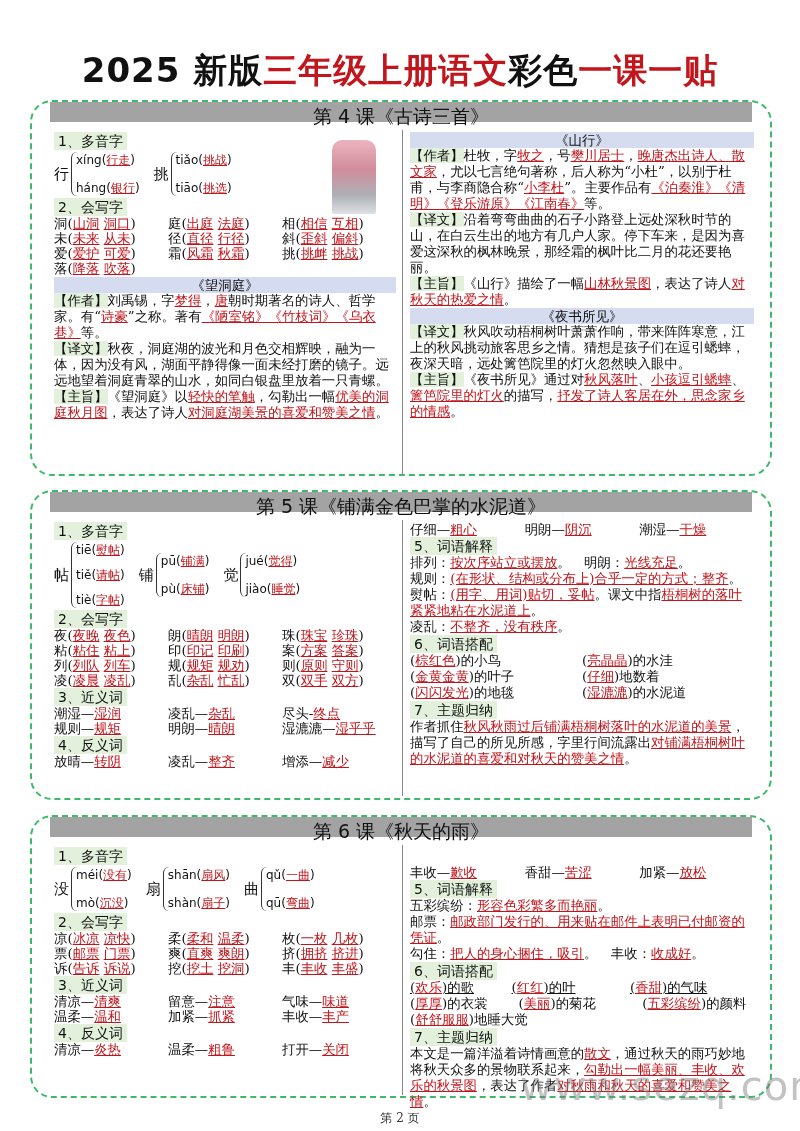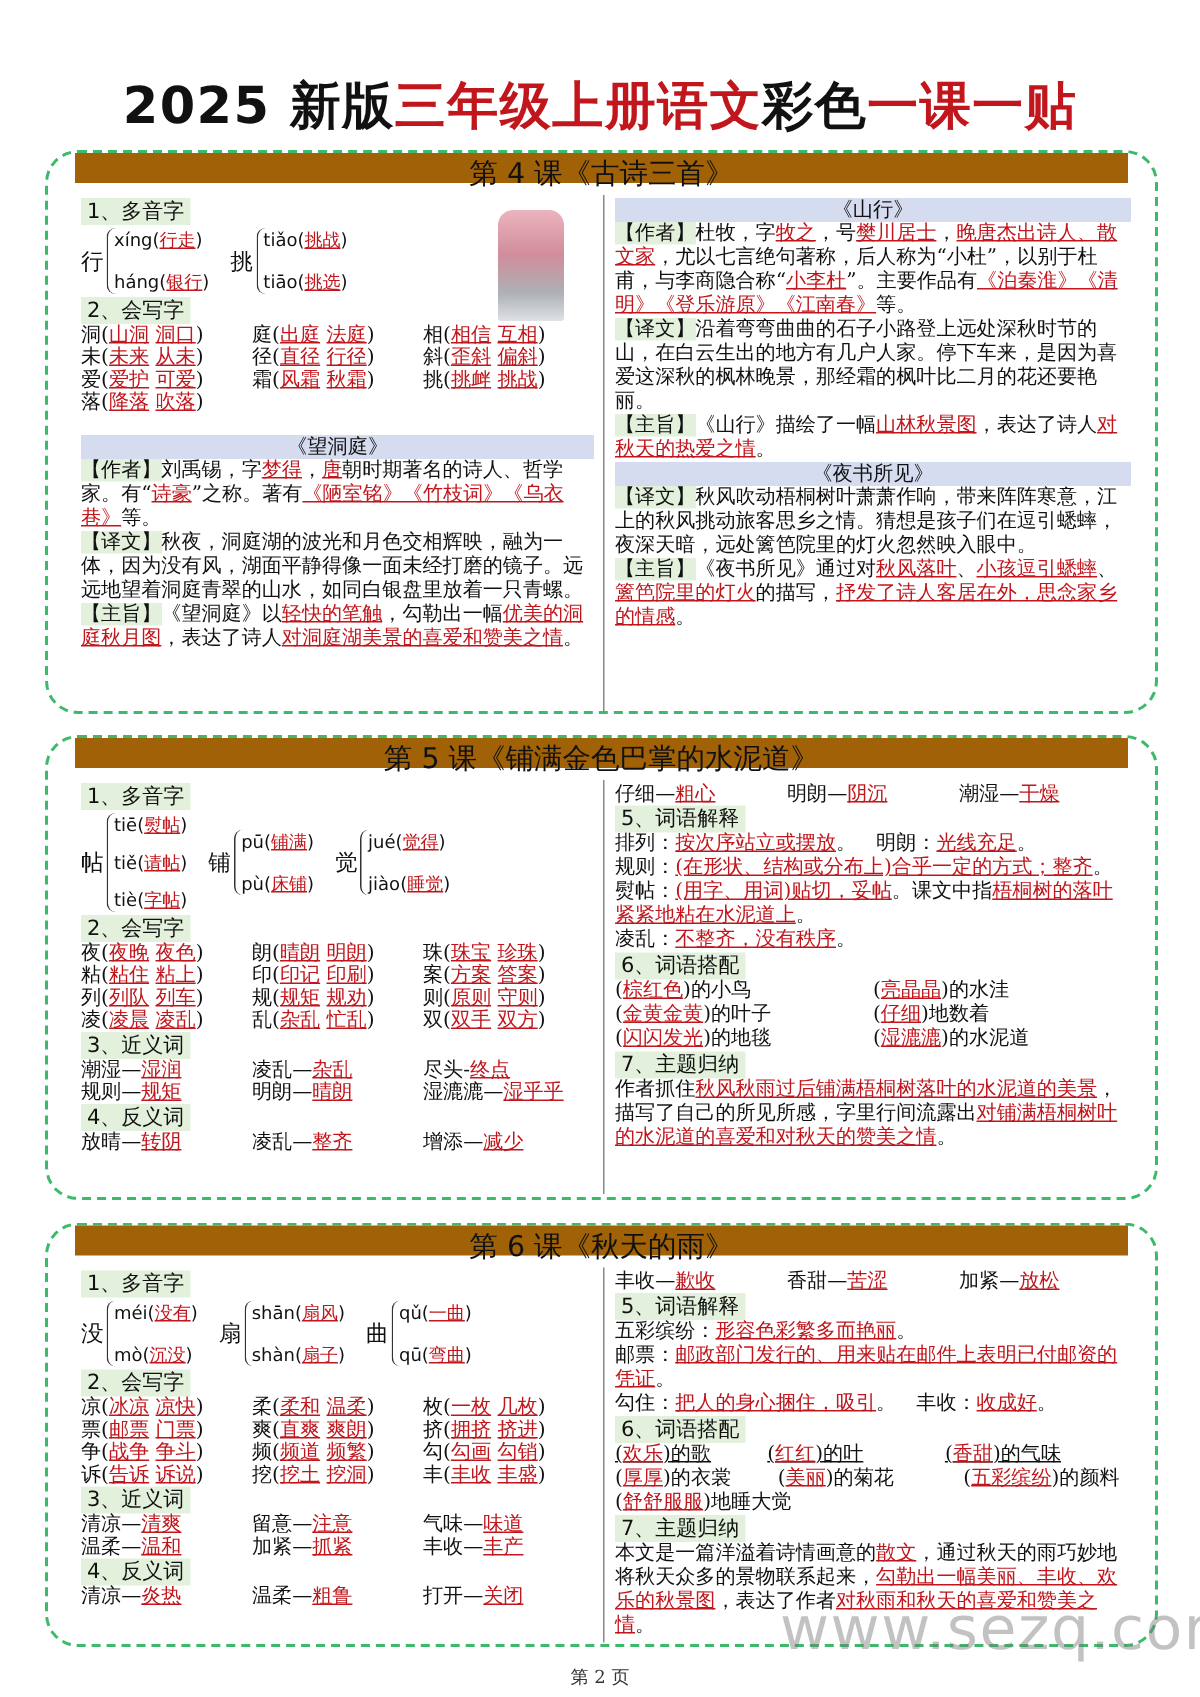--- a/index.html
+++ b/index.html
@@ -1,20 +1,20 @@
 <!DOCTYPE html>
 <html><head>
 <meta charset="utf-8">
 <style>
   * { box-sizing: border-box; margin: 0; padding: 0; }
   body { width: 800px; height: 1131px; background: #fff; font-family: "DejaVu Serif", serif; color: #111; position: relative; overflow: hidden; }
   .main-title { position: absolute; top: 48px; left: 0; width: 800px; text-align: center; font-family: "DejaVu Sans", sans-serif; font-weight: bold; font-size: 34px; letter-spacing: 1px; }
   .main-title .red { color: #c0161c; }
   .lesson { position: absolute; left: 30px; width: 742px; border: 2px dashed #3cba6a; border-radius: 22px; }
-  .lesson-header { position: absolute; left: 18px; right: 18px; top: 0; height: 20px; background: #a16207; text-align: center; font-size: 19px; line-height: 28px; font-family: "DejaVu Sans", sans-serif; }
+  .lesson-header { position: absolute; left: 18px; right: 18px; top: 0; height: 20px; background: #a3a3a3; text-align: center; font-size: 19px; line-height: 28px; font-family: "DejaVu Sans", sans-serif; }
   .col { position: absolute; font-size: 13.4px; line-height: 16px; }
   .col.left { left: 22px; width: 342px; }
   .col.right { left: 378px; width: 344px; }
   .divider { position: absolute; left: 370px; width: 1px; background: #888; }
   .sec { display: inline-block; background: #e3f1dc; padding: 0 4px; font-size: 14px; line-height: 18px; font-family: "DejaVu Sans", sans-serif; }
   .poem-title { background: #d6dcef; text-align: center; font-size: 13.5px; line-height: 16px; }
   .tag { background: #e3f1dc; }
   .r { color: #c0161c; text-decoration: underline; text-decoration-color: #c0161c; }
   .poly { display: flex; align-items: center; gap: 14px; margin: 2px 0; }
   .poly-item { display: flex; align-items: center; }
@@ -71,21 +71,21 @@
         </div>
         <div class="pair-row">
           <span><span>爱</span>(<span class="r">爱护</span> <span class="r">可爱</span>)</span>
           <span><span>霜</span>(<span class="r">风霜</span> <span class="r">秋霜</span>)</span>
           <span><span>挑</span>(<span class="r">挑衅</span> <span class="r">挑战</span>)</span>
         </div>
         <div class="pair-row">
           <span><span>落</span>(<span class="r">降落</span> <span class="r">吹落</span>)</span>
         </div>
       </div>
-    <div class="poem-title" style="margin-top:14px;">《望洞庭》</div>
+    <div class="poem-title" style="margin-top:1px;">《望洞庭》</div>
     <div id="l4wdt">
         <p><span class="tag">【作者】</span><span>刘禹锡，字</span><span class="r">梦得</span><span>，</span><span class="r">唐</span><span>朝时期著名的诗人、哲学家。有“</span><span class="r">诗豪</span><span>”之称。著有</span><span class="r">《陋室铭》《竹枝词》《乌衣巷》</span><span>等。</span></p>
         <p><span class="tag">【译文】</span><span>秋夜，洞庭湖的波光和月色交相辉映，融为一体，因为没有风，湖面平静得像一面未经打磨的镜子。远远地望着洞庭青翠的山水，如同白银盘里放着一只青螺。</span></p>
         <p><span class="tag">【主旨】</span><span>《望洞庭》以</span><span class="r">轻快的笔触</span><span>，勾勒出一幅</span><span class="r">优美的洞庭秋月图</span><span>，表达了诗人</span><span class="r">对洞庭湖美景的喜爱和赞美之情</span><span>。</span></p>
       </div>
   </div>
 
   <div class="col right" style="top:30px;">
     <div class="poem-title">《山行》</div>
     <div id="l4sx">
@@ -246,25 +246,20 @@
           <span><span>凉</span>(<span class="r">冰凉</span> <span class="r">凉快</span>)</span>
           <span><span>柔</span>(<span class="r">柔和</span> <span class="r">温柔</span>)</span>
           <span><span>枚</span>(<span class="r">一枚</span> <span class="r">几枚</span>)</span>
         </div>
         <div class="pair-row">
           <span><span>票</span>(<span class="r">邮票</span> <span class="r">门票</span>)</span>
           <span><span>爽</span>(<span class="r">直爽</span> <span class="r">爽朗</span>)</span>
           <span><span>挤</span>(<span class="r">拥挤</span> <span class="r">挤进</span>)</span>
         </div>
         <div class="pair-row">
-          <span><span>争</span>(<span class="r">战争</span> <span class="r">争斗</span>)</span>
-          <span><span>频</span>(<span class="r">频道</span> <span class="r">频繁</span>)</span>
-          <span><span>勾</span>(<span class="r">勾画</span> <span class="r">勾销</span>)</span>
-        </div>
-        <div class="pair-row">
           <span><span>诉</span>(<span class="r">告诉</span> <span class="r">诉说</span>)</span>
           <span><span>挖</span>(<span class="r">挖土</span> <span class="r">挖洞</span>)</span>
           <span><span>丰</span>(<span class="r">丰收</span> <span class="r">丰盛</span>)</span>
         </div>
       </div>
     <div class="sec">3、近义词</div>
     <div id="l6syn">
         <div class="pair-row">
           <span><span>清凉—</span><span class="r">清爽</span></span>
           <span><span>留意—</span><span class="r">注意</span></span>
@@ -278,21 +273,21 @@
       </div>
     <div class="sec">4、反义词</div>
     <div id="l6ant1">
         <div class="pair-row">
           <span><span>清凉—</span><span class="r">炎热</span></span>
           <span><span>温柔—</span><span class="r">粗鲁</span></span>
           <span><span>打开—</span><span class="r">关闭</span></span>
         </div>
       </div>
   </div>
-  <div class="col right" style="top:30px;">
+  <div class="col right" style="top:48px;">
     <div id="l6ant2">
         <div class="pair-row">
           <span><span>丰收—</span><span class="r">歉收</span></span>
           <span><span>香甜—</span><span class="r">苦涩</span></span>
           <span><span>加紧—</span><span class="r">放松</span></span>
         </div>
       </div>
     <div class="sec">5、词语解释</div>
     <div id="l6def">
         <p><span>五彩缤纷：</span><span class="r">形容色彩繁多而艳丽</span><span>。</span></p>

